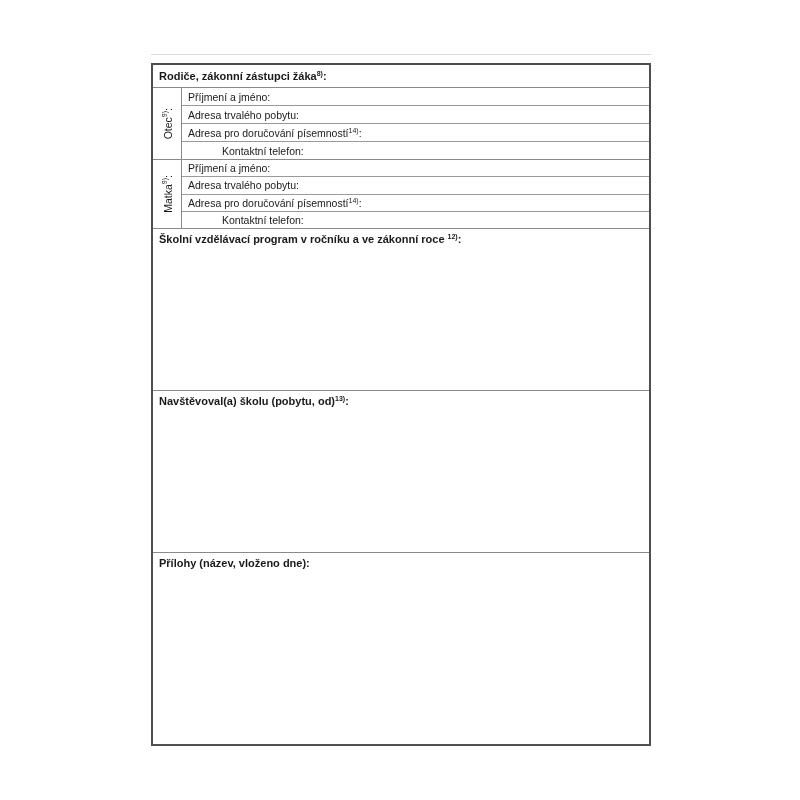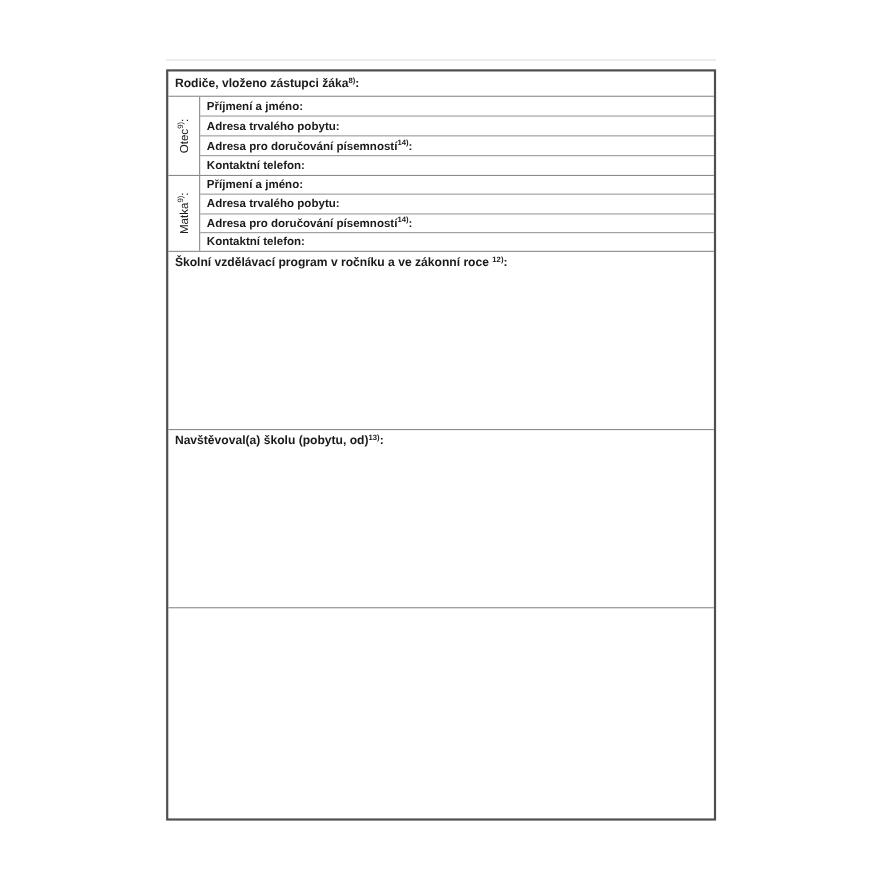--- a/index.html
+++ b/index.html
@@ -65,23 +65,22 @@
     display: flex;
     flex-direction: column;
   }
   .field-row {
     flex: 1;
     display: flex;
     align-items: center;
     padding-left: 6px;
     font-size: 10.5px;
     border-bottom: 1px solid #9a9a9a;
-    font-weight: bold;
   }
-  .field-row:last-child { border-bottom: none; }
+  .field-row:last-child { border-bottom: none; margin-left: 34px; }
   .big-section {
     border-bottom: 1px solid #8a8a8a;
     padding: 4px 6px;
     font-size: 11px;
     font-weight: 700;
   }
   .big-section.program  { height: 162px; }
   .big-section.school   { height: 162px; }
   .big-section.prilohy  { flex: 1; border-bottom: none; }
   .sup {
@@ -94,21 +93,21 @@
 </head>
 <body>
 
 <div class="page">
 
   <div class="faint-top-line"></div>
 
   <div class="form-table">
 
     <div class="header-row">
-      <span><span>Rodiče, vloženo zástupci žáka</span><span class="sup">8)</span><span>:</span></span>
+      <span><span>Rodiče, zákonní zástupci žáka</span><span class="sup">8)</span><span>:</span></span>
     </div>
 
     <div class="parent-block otec">
       <div class="parent-label-cell">
         <span class="vlabel"><span>Otec</span><span class="sup">9)</span><span>:</span></span>
       </div>
       <div class="parent-rows">
         <div class="field-row">
           <span><span>Příjmení a jméno:</span><span class="sup"></span><span></span></span>
         </div>
@@ -145,15 +144,18 @@
     </div>
 
     <div class="big-section program">
       <span><span>Školní vzdělávací program v ročníku a ve zákonní roce </span><span class="sup">12)</span><span>:</span></span>
     </div>
 
     <div class="big-section school">
       <span><span>Navštěvoval(a) školu (pobytu, od)</span><span class="sup">13)</span><span>:</span></span>
     </div>
 
+    <div class="big-section prilohy">
+      <span><span>Přílohy (název, vloženo dne):</span><span class="sup"></span><span></span></span>
+    </div>
 
   </div>
 </div>
 
 </body></html>

